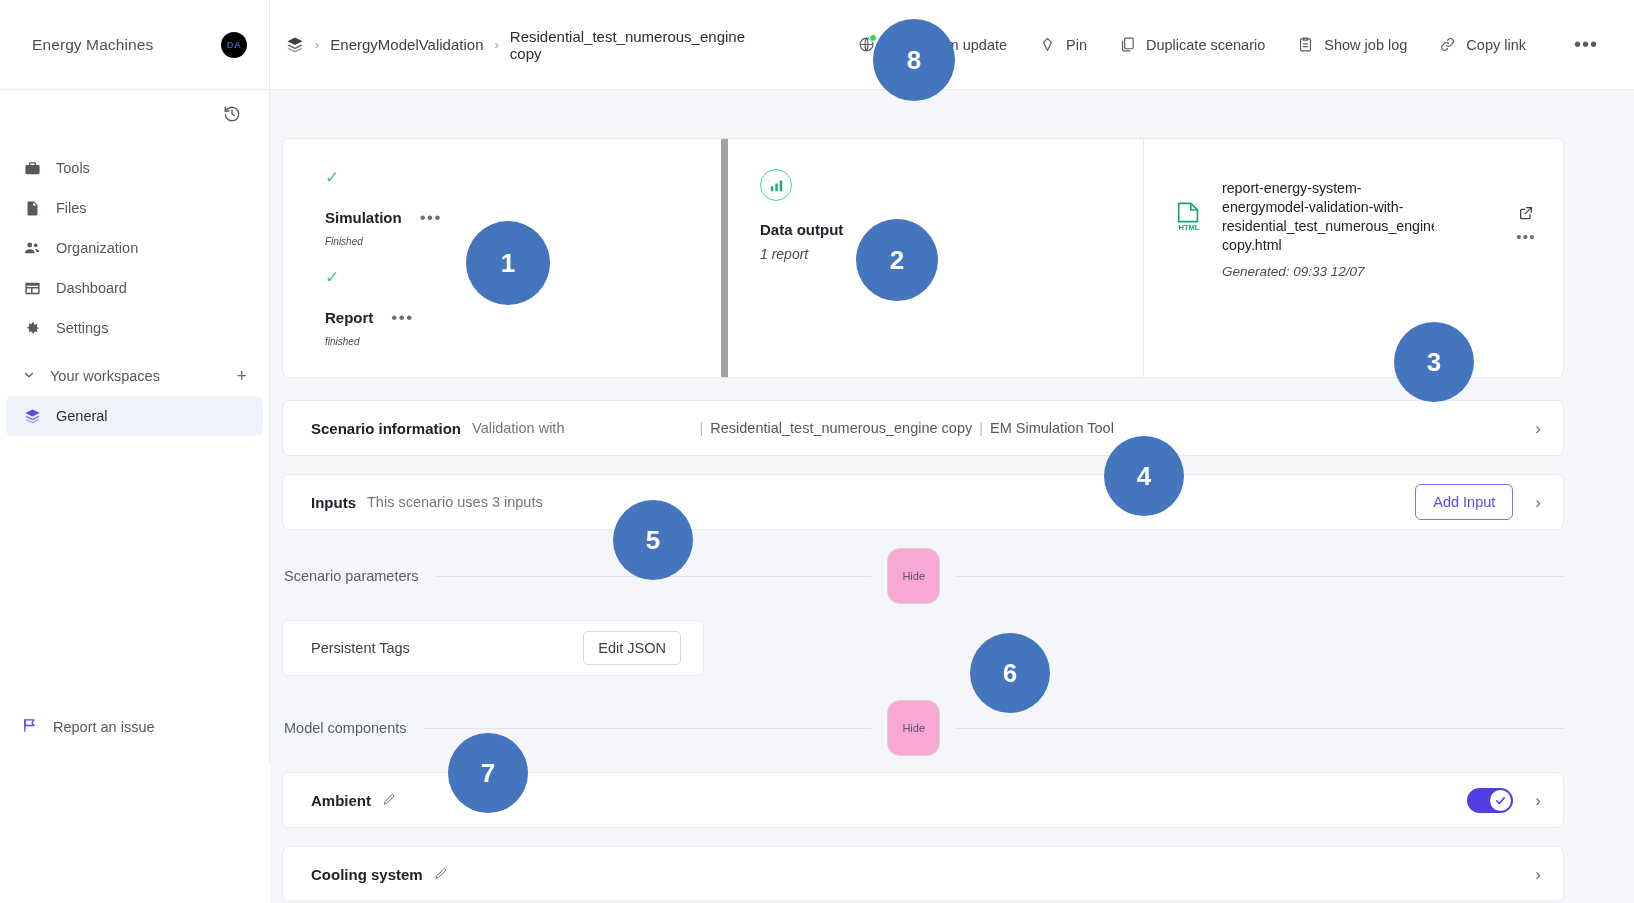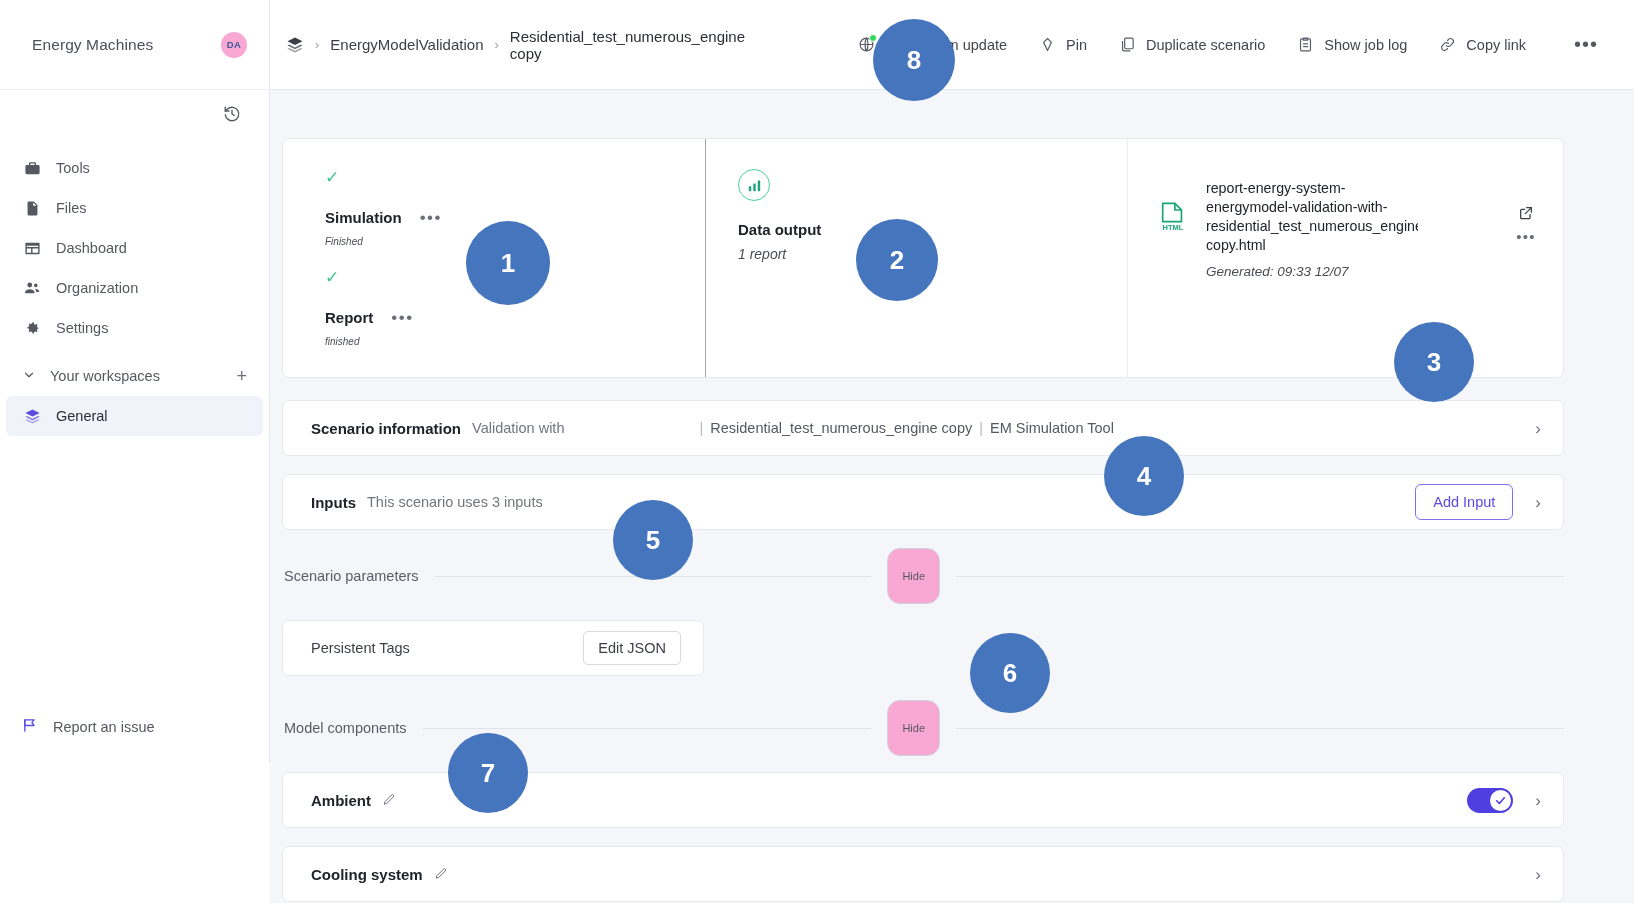--- a/index.html
+++ b/index.html
@@ -21,21 +21,21 @@
     position: relative;
   }
   .sb-brand {
     height: 90px; display: flex; align-items: center;
     padding: 0 22px 0 32px; gap: 10px;
     border-bottom: 1px solid #eceef3;
   }
   .sb-brand-name { font-size: 15.5px; color: #4c4f5a; letter-spacing: .1px; flex: 1; }
   .avatar {
     width: 26px; height: 26px; border-radius: 50%;
-    background: #f9a8d4; color: #3d5a9a;
+    background: #000000; color: #3d5a9a;
     font-size: 9.5px; font-weight: 700; letter-spacing: .4px;
     display: flex; align-items: center; justify-content: center;
   }
   .sb-history-row { height: 52px; display: flex; align-items: center; justify-content: flex-end; padding-right: 28px; }
   .sb-nav { padding-top: 6px; }
   .sb-item {
     height: 40px; display: flex; align-items: center; gap: 14px;
     padding: 0 16px 0 16px; margin: 0 6px; border-radius: 6px;
     font-size: 14.5px; color: #55585f; cursor: pointer;
   }
@@ -78,21 +78,21 @@
   .wrap { padding: 0 70px 0 12px; }
 
   .card {
     background: #fff; border: 1px solid #e7e9ef; border-radius: 7px;
   }
 
   
   .status-card { display: flex; height: 240px; margin-bottom: 22px; }
   .st-col { padding: 30px 0 0 0; position: relative; }
   .st-col.c1 { width: 422px; padding-left: 42px; }
-  .st-col.c2 { width: 422px; padding-left: 32px; border-left: 1px solid #a3a3a3; }
+  .st-col.c2 { width: 422px; padding-left: 32px; border-left: 7px solid #a3a3a3; margin-left: 16px; }
   .st-col.c3 { flex: 1; padding-left: 30px; border-left: 1px solid #e9ebf1; padding-right: 22px; }
 
   .check { color: #41c48c; font-size: 17px; line-height: 1; height: 18px; }
   .st-title-row { display: flex; align-items: center; gap: 18px; margin-top: 22px; }
   .st-title { font-size: 15px; font-weight: 700; color: #21232b; }
   .st-dots { color: #6b6e78; font-size: 17px; letter-spacing: 1.5px; line-height: 1; cursor: pointer; }
   .st-sub { font-size: 10px; font-style: italic; color: #4a4c55; margin-top: 10px; }
   .st-block2 { margin-top: 22px; }
 
   .chart-badge {
@@ -206,36 +206,36 @@
       <div class="sb-item">
         <span class="ico">
           <svg width="17" height="17" viewBox="0 0 24 24" fill="currentColor">
               <path d="M7 2h7l5 5v13a2 2 0 0 1-2 2H7a2 2 0 0 1-2-2V4a2 2 0 0 1 2-2zm6 1.5V8h4.5L13 3.5z"></path>
             </svg>
         </span>
         <span>Files</span>
       </div>
       <div class="sb-item">
         <span class="ico">
-          <svg width="17" height="17" viewBox="0 0 24 24" fill="currentColor">
-              <path d="M3 4h18a1 1 0 0 1 1 1v14a1 1 0 0 1-1 1H3a1 1 0 0 1-1-1V5a1 1 0 0 1 1-1zm1 4v2h16V8H4zm0 4v6h6v-6H4zm8 0v6h8v-6h-8z"></path>
-            </svg>
-        </span>
-        <span>Dashboard</span>
-      </div>
-      <div class="sb-item">
-        <span class="ico">
           <svg width="18" height="18" viewBox="0 0 24 24" fill="currentColor">
               <circle cx="9" cy="8" r="3.2"></circle>
               <circle cx="17" cy="8.5" r="2.4"></circle>
               <path d="M2.5 19c0-3.4 2.9-5.4 6.5-5.4s6.5 2 6.5 5.4H2.5z"></path>
               <path d="M17 13.3c2.6 0 4.6 1.5 4.6 4.1H17.6c0-1.6-.5-3-1.4-4.05.27-.03.54-.05.8-.05z"></path>
             </svg>
         </span>
         <span>Organization</span>
+      </div>
+      <div class="sb-item">
+        <span class="ico">
+          <svg width="17" height="17" viewBox="0 0 24 24" fill="currentColor">
+              <path d="M3 4h18a1 1 0 0 1 1 1v14a1 1 0 0 1-1 1H3a1 1 0 0 1-1-1V5a1 1 0 0 1 1-1zm1 4v2h16V8H4zm0 4v6h6v-6H4zm8 0v6h8v-6h-8z"></path>
+            </svg>
+        </span>
+        <span>Dashboard</span>
       </div>
       <div class="sb-item">
         <span class="ico">
           <svg width="17" height="17" viewBox="0 0 24 24" fill="currentColor">
               <path d="M12 8.5a3.5 3.5 0 1 0 0 7 3.5 3.5 0 0 0 0-7zm9 4.3v-1.6l-2.1-.7a7 7 0 0 0-.7-1.7l1-2-1.1-1.1-2 1a7 7 0 0 0-1.7-.7L13.7 3h-1.6l-.7 2.1a7 7 0 0 0-1.7.7l-2-1-1.1 1.1 1 2a7 7 0 0 0-.7 1.7L4.8 10v1.6l2.1.7a7 7 0 0 0 .7 1.7l-1 2 1.1 1.1 2-1c.5.3 1.1.5 1.7.7l.7 2.1h1.6l.7-2.1a7 7 0 0 0 1.7-.7l2 1 1.1-1.1-1-2c.3-.5.5-1.1.7-1.7l2.1-.7z"></path>
             </svg>
         </span>
         <span>Settings</span>
       </div>
 

